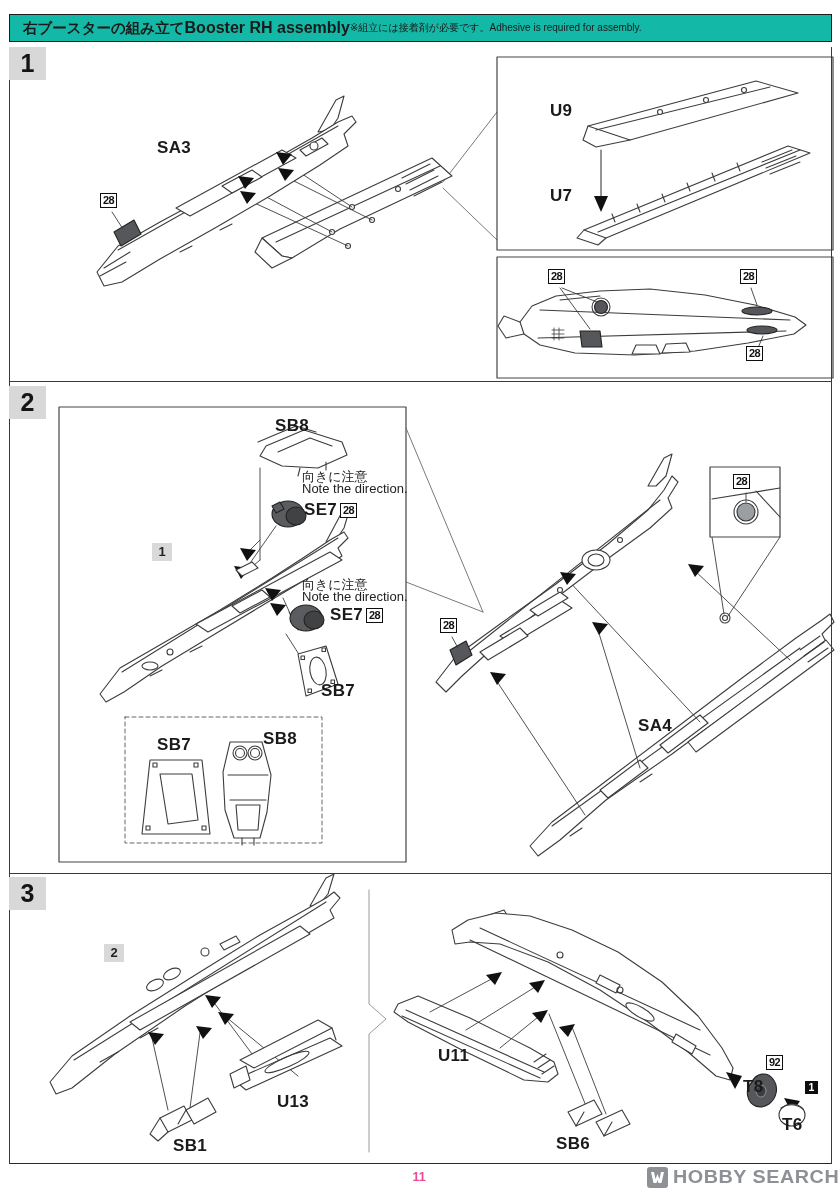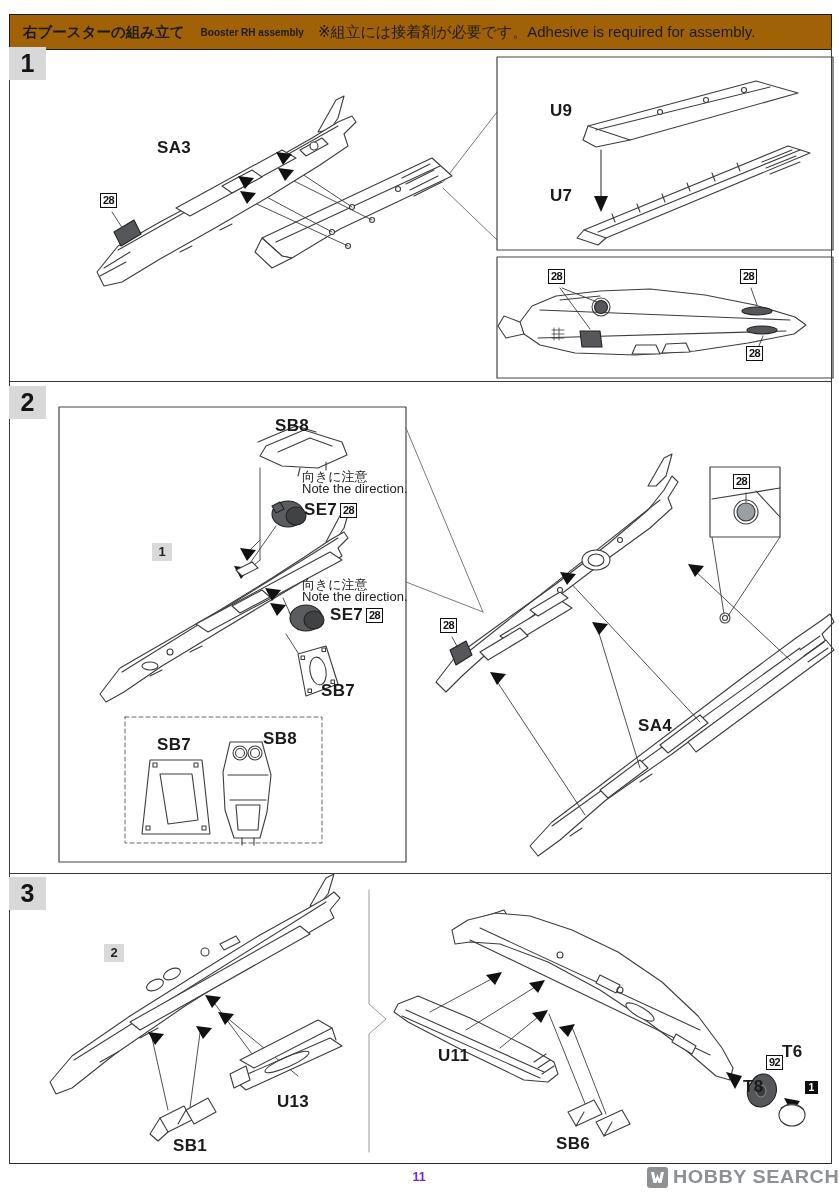--- a/index.html
+++ b/index.html
@@ -1,45 +1,45 @@
 <!DOCTYPE html>
 <html><head>
 <meta charset="utf-8">
 <style>
   html,body{margin:0;padding:0;background:#e9e9e9;}
   #page{position:relative;width:839px;height:1200px;background:#ffffff;overflow:hidden;
         font-family:"Liberation Sans","DejaVu Sans",sans-serif;color:#1a1a1a;}
   #page *{box-sizing:border-box;}
   .abs{position:absolute;}
   
-  #headerbar{position:absolute;left:9px;top:14px;width:823px;height:36px;background:#a16207;
+  #headerbar{position:absolute;left:9px;top:14px;width:823px;height:28px;background:#14b8a6;
              border:1.5px solid #1c1c1c;display:flex;align-items:center;}
   .h-jp{font-weight:bold;font-size:14.5px;margin-left:13px;white-space:nowrap;}
-  .h-en{font-weight:bold;font-size:10px;margin-left:16px;white-space:nowrap;text-align:center;}
-  .h-note{font-size:15px;margin-left:14px;white-space:nowrap;}
+  .h-en{font-weight:bold;font-size:16px;white-space:nowrap;text-align:center;}
+  .h-note{font-size:10px;margin-left:0;white-space:nowrap;}
   
   #frame{position:absolute;left:9px;top:47px;width:823px;height:1117px;
          border-left:1.2px solid #3a3a3a;border-right:1.2px solid #3a3a3a;border-bottom:1.6px solid #2a2a2a;}
   .hdiv{position:absolute;left:9px;width:823px;height:0;border-top:1.3px solid #3a3a3a;}
   
   .stepn{position:absolute;width:37px;height:33px;background:#d8d8d8;color:#141414;
          font-weight:bold;font-size:25px;line-height:33px;text-align:center;}
   .refb{position:absolute;width:20px;height:18px;background:#d9d9d9;color:#222;
         font-weight:bold;font-size:13px;line-height:18px;text-align:center;}
   
   .lb{position:absolute;font-weight:bold;font-size:17px;letter-spacing:0.3px;white-space:nowrap;}
   .nt{position:absolute;font-size:13px;white-space:nowrap;color:#222;}
   
   .b28{position:absolute;border:1.6px solid #0e0e0e;background:#fff;color:#111;
        font-weight:bold;font-size:11px;line-height:13px;padding:0 2px;letter-spacing:-0.5px;white-space:nowrap;}
   .bblack{position:absolute;background:#0e0e0e;color:#fff;font-weight:bold;font-size:10.5px;
           line-height:13px;padding:0 3.5px;white-space:nowrap;}
   
   #pagenum{position:absolute;left:399px;top:1170px;width:40px;text-align:center;
-           font-weight:bold;font-size:12.5px;color:#6d28d9;}
+           font-weight:bold;font-size:12.5px;color:#ec4899;}
   #brand{position:absolute;right:6px;top:1166px;display:flex;align-items:center;gap:5px;}
   #brand .bicon{width:21px;height:21px;background:#8d9196;border-radius:3px;position:relative;flex:none;}
   #brand .bicon svg{position:absolute;left:2px;top:2px;}
   #brand .btxt{font-weight:bold;font-size:19px;color:#8d9196;letter-spacing:0.5px;transform:scaleX(1.04);
                transform-origin:left center;white-space:nowrap;}
 </style>
 </head>
 <body>
 
 <div id="page">
@@ -359,21 +359,21 @@
   <div class="b28" style="left:733px;top:474px">28</div>
   <div class="lb" style="left:638px;top:716px">SA4</div>
 
   <div class="refb" style="left:104px;top:944px">2</div>
   <div class="lb" style="left:277px;top:1092px">U13</div>
   <div class="lb" style="left:173px;top:1136px">SB1</div>
   <div class="lb" style="left:438px;top:1046px">U11</div>
   <div class="lb" style="left:556px;top:1134px">SB6</div>
   <div class="lb" style="left:743px;top:1077px">T8</div>
   <div class="b28" style="left:766px;top:1055px">92</div>
-  <div class="lb" style="left:782px;top:1042px">T6</div>
+  <div class="lb" style="left:782px;top:1115px">T6</div>
   <div class="bblack" style="left:805px;top:1081px">1</div>
 
   <div id="pagenum">11</div>
   <div id="brand">
     <span class="bicon">
       <svg width="17" height="17" viewBox="0 0 17 17">
         <path d="M2,3 L5,3 L6.5,10 L8.5,5 L10.5,10 L12,3 L15,3 L12.5,14 L9.5,14 L8.5,11 L7.5,14 L4.5,14 Z" fill="#ffffff" stroke="none"></path>
       </svg>
     </span>
     <span class="btxt">HOBBY SEARCH</span>

